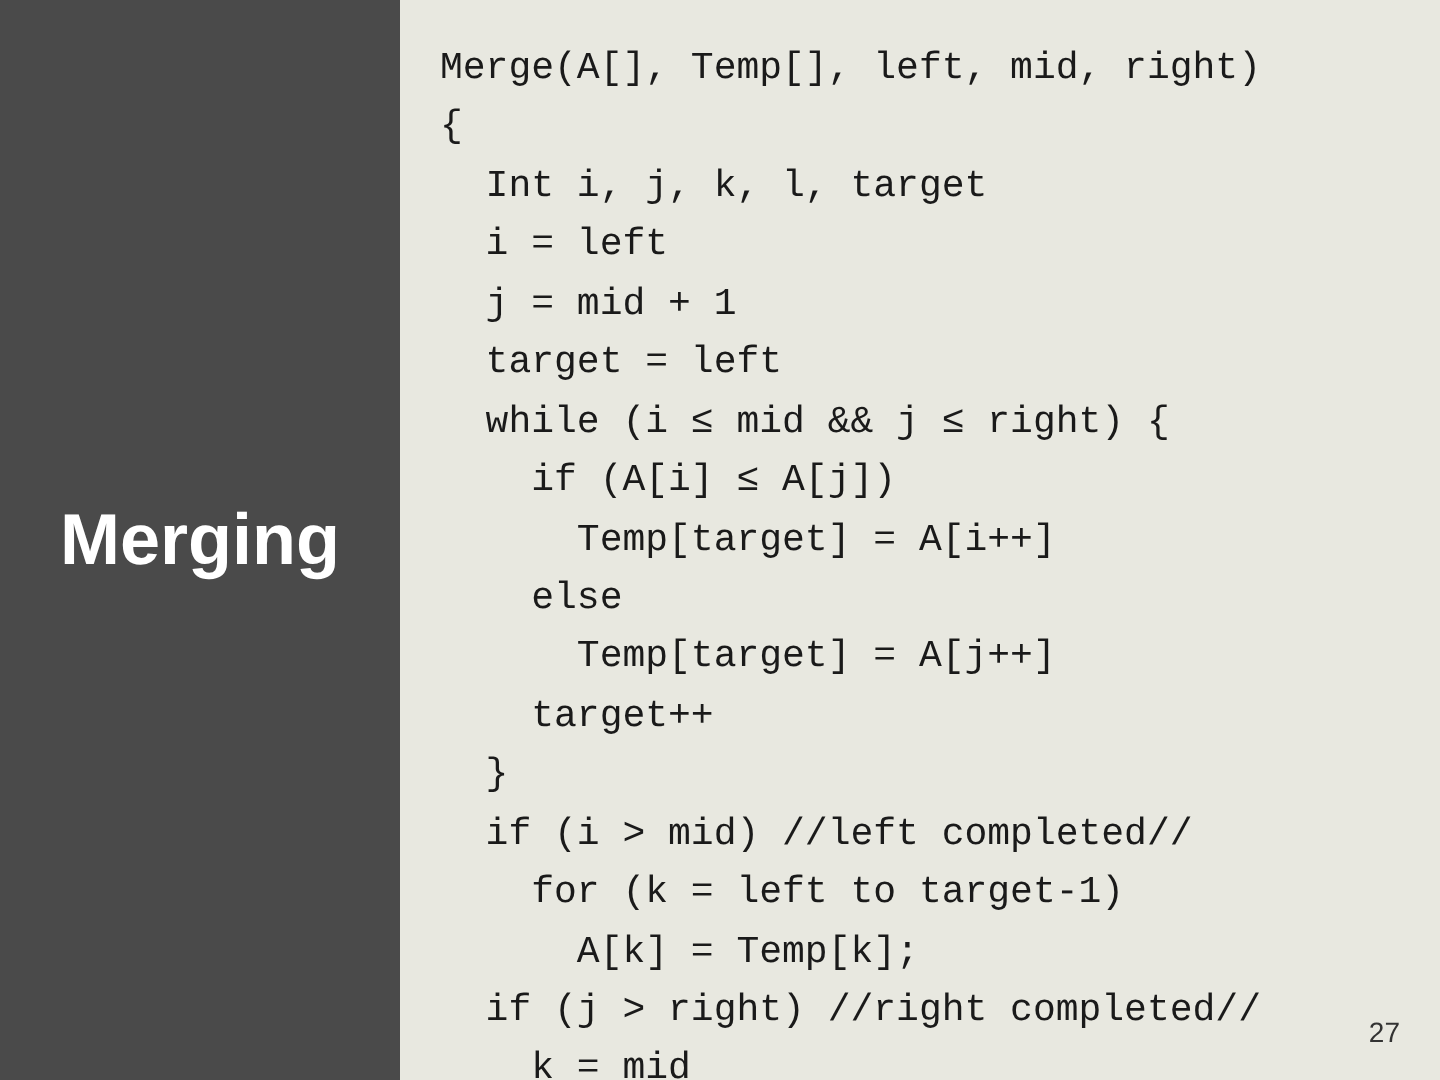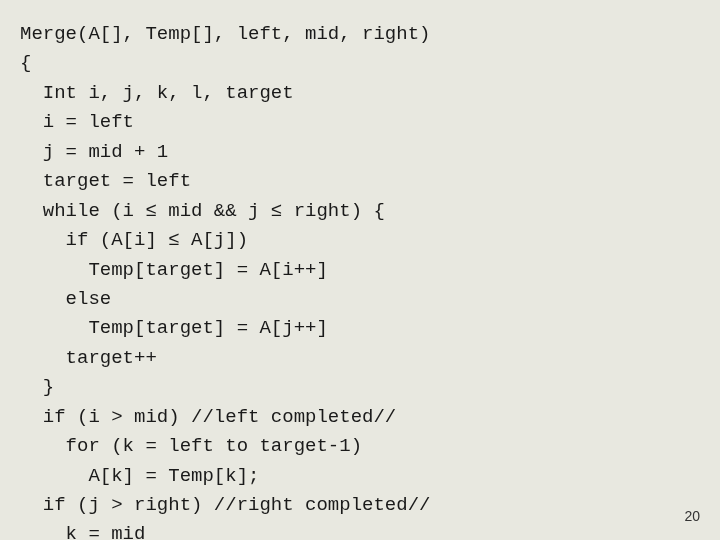--- a/index.html
+++ b/index.html
@@ -64,20 +64,23 @@
       right: 20px;
       font-size: 14px;
       font-family: Arial, sans-serif;
       color: #333;
     }
   </style>
 </head>
 <body>
 
 <div class="slide">
+  <div class="left-panel">
+    <span class="title-text">Merging</span>
+  </div>
   <div class="right-panel">
     <div class="code-block" id="code-container">Merge(A[], Temp[], left, mid, right)
 {
   Int i, j, k, l, target
   i = left
   j = mid + 1
   target = left
   while (i ≤ mid &amp;&amp; j ≤ right) {
     if (A[i] ≤ A[j])
       Temp[target] = A[i++]
@@ -89,15 +92,15 @@
     for (k = left to target-1)
       A[k] = Temp[k];
   if (j &gt; right) //right completed//
     k = mid
     l = right
     while (k ≥ i)
       A[l--] = A[k--]
     for (k = left to target-1)
       A[k] = Temp[k]
 }</div>
-    <div class="page-number">20</div>
+    <div class="page-number">27</div>
   </div>
 </div>
 
 </body></html>

